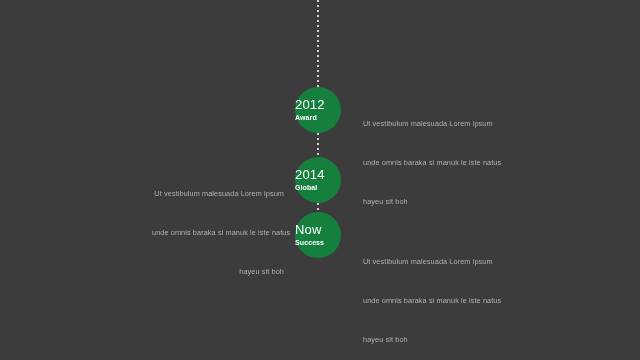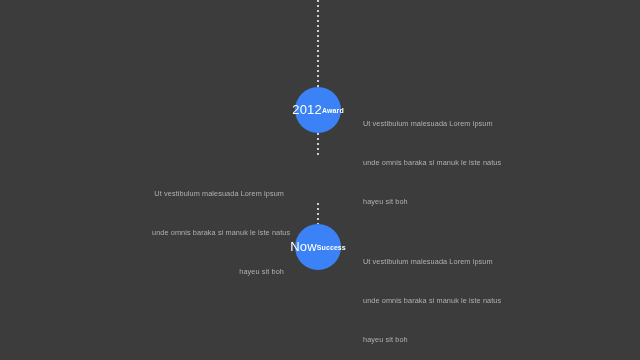--- a/index.html
+++ b/index.html
@@ -38,31 +38,30 @@
   .spine-top      { top: 0px;   height: 88px; }
   .spine-seg-1    { top: 133px; height: 24px; }
   .spine-seg-2    { top: 203px; height: 21px; }
 
   
   .milestone {
     position: absolute;
     width: 46px;
     height: 46px;
     border-radius: 50%;
-    background: #3b82f6;
+    background: #15803d;
     display: flex;
-    flex-direction: row;
-    align-items: center;
+    flex-direction: column;
     justify-content: center;
     left: 295px;
     box-sizing: border-box;
   }
   .milestone-1 { top: 87px; }
   .milestone-2 { top: 157px; }
-  .milestone-3 { top: 224px; }
+  .milestone-3 { top: 212px; }
 
   .milestone-year {
     color: #ffffff;
     font-size: 13px;
     line-height: 14px;
     font-weight: 400;
     letter-spacing: 0.2px;
   }
   .milestone-tag {
     color: #ffffff;
@@ -103,20 +102,24 @@
   <div class="milestone milestone-1">
     <span class="milestone-year">2012</span>
     <span class="milestone-tag">Award</span>
   </div>
   <div class="desc desc-right desc-1">
     <span class="desc-line">Ut vestibulum malesuada Lorem ipsum</span>
     <span class="desc-line">unde omnis baraka si manuk le iste natus</span>
     <span class="desc-line">hayeu sit boh</span>
   </div>
 
+  <div class="milestone milestone-2">
+    <span class="milestone-year">2014</span>
+    <span class="milestone-tag">Global</span>
+  </div>
   <div class="desc desc-left desc-2">
     <span class="desc-line">Ut vestibulum malesuada Lorem ipsum</span>
     <span class="desc-line">unde omnis baraka si manuk le iste natus</span>
     <span class="desc-line">hayeu sit boh</span>
   </div>
 
   <div class="milestone milestone-3">
     <span class="milestone-year">Now</span>
     <span class="milestone-tag">Success</span>
   </div>

